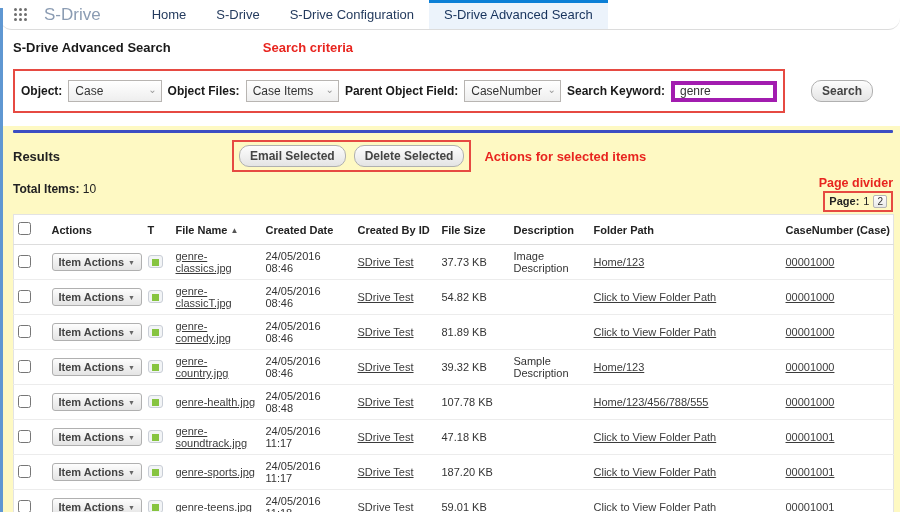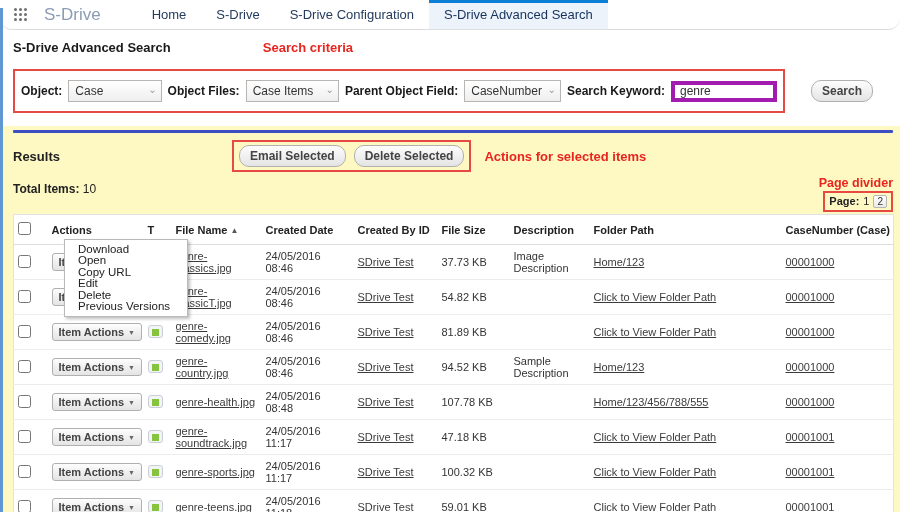--- a/index.html
+++ b/index.html
@@ -218,21 +218,21 @@
           <td><a class="lnk">Click to View Folder Path</a></td>
           <td><a class="lnk">00001000</a></td>
         </tr>
         <tr>
           <td><input type="checkbox" style=""></td>
           <td><button class="ia-btn"><span>Item Actions</span><span class="caret">▼</span></button></td>
           <td><span class="ticon"><i></i></span></td>
           <td><a class="lnk">genre-country.jpg</a></td>
           <td>24/05/2016 08:46</td>
           <td><a class="lnk">SDrive Test</a></td>
-          <td>94.52 KB</td>
+          <td>39.32 KB</td>
           <td>Sample Description</td>
           <td><a class="lnk">Home/123</a></td>
           <td><a class="lnk">00001000</a></td>
         </tr>
         <tr>
           <td><input type="checkbox" style=""></td>
           <td><button class="ia-btn"><span>Item Actions</span><span class="caret">▼</span></button></td>
           <td><span class="ticon"><i></i></span></td>
           <td><a class="lnk">genre-health.jpg</a></td>
           <td>24/05/2016 08:48</td>
@@ -254,21 +254,21 @@
           <td><a class="lnk">Click to View Folder Path</a></td>
           <td><a class="lnk">00001001</a></td>
         </tr>
         <tr>
           <td><input type="checkbox" style=""></td>
           <td><button class="ia-btn"><span>Item Actions</span><span class="caret">▼</span></button></td>
           <td><span class="ticon"><i></i></span></td>
           <td><a class="lnk">genre-sports.jpg</a></td>
           <td>24/05/2016 11:17</td>
           <td><a class="lnk">SDrive Test</a></td>
-          <td>100.32 KB</td>
+          <td>187.20 KB</td>
           <td></td>
           <td><a class="lnk">Click to View Folder Path</a></td>
           <td><a class="lnk">00001001</a></td>
         </tr>
         <tr>
           <td><input type="checkbox" style=""></td>
           <td><button class="ia-btn"><span>Item Actions</span><span class="caret">▼</span></button></td>
           <td><span class="ticon"><i></i></span></td>
           <td><a class="lnk">genre-teens.jpg</a></td>
           <td>24/05/2016 11:18</td>
@@ -277,21 +277,13 @@
           <td></td>
           <td><a class="lnk">Click to View Folder Path</a></td>
           <td><a class="lnk">00001001</a></td>
         </tr>
 
       </tbody>
     </table>
 
   </section>
 
-  <div class="menu">
-    <div class="menu-item">Download</div>
-    <div class="menu-item">Open</div>
-    <div class="menu-item">Copy URL</div>
-    <div class="menu-item">Edit</div>
-    <div class="menu-item">Delete</div>
-    <div class="menu-item">Previous Versions</div>
-  </div>
 </div>
 
 </body></html>

